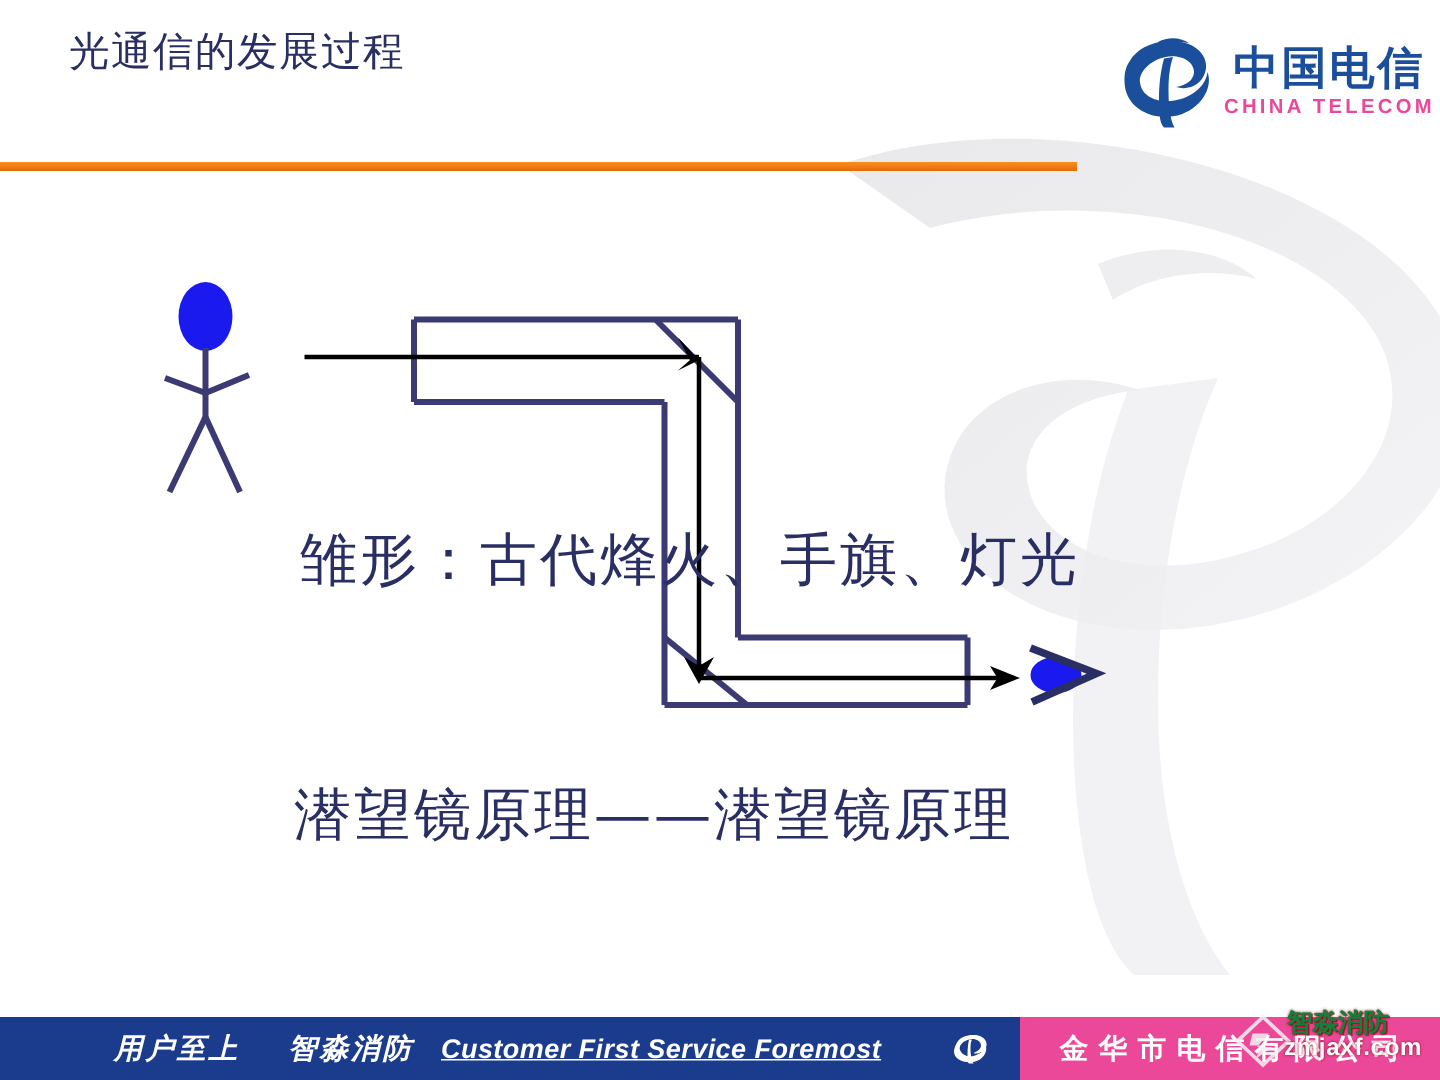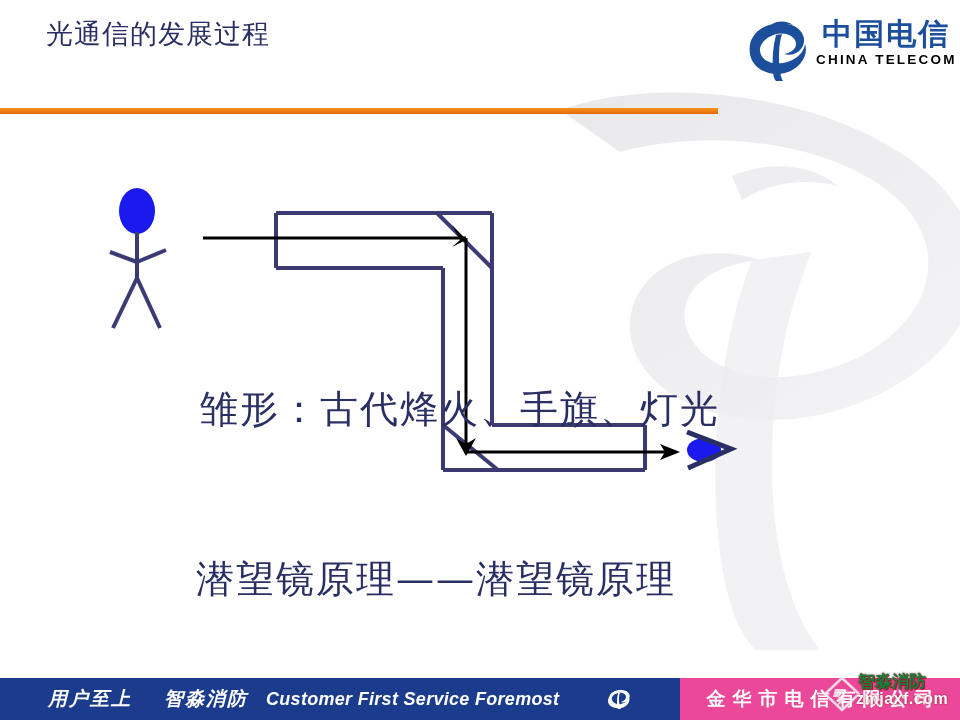--- a/index.html
+++ b/index.html
@@ -42,58 +42,57 @@
     background:linear-gradient(to bottom,#f7901e 0%,#f07c15 55%,#e06a08 100%);
     z-index:5;
   }
 
   
   .logo{
     position:absolute;
     right:14px;top:18px;
     width:200px;height:72px;
     z-index:6;
-    display:flex;align-items:flex-start;
+    display:flex;align-items:center;
   }
   .logo-mark{width:66px;height:64px;flex:0 0 auto;}
   .logo-text{
     margin-left:4px;
     display:flex;flex-direction:column;
     align-items:center;justify-content:center;
   }
   .logo-cn{
     font-family:"DejaVu Serif", serif;
     font-size:30px;font-weight:bold;
     color:#1b4f9c;letter-spacing:2px;
     line-height:1.05;
     white-space:nowrap;
   }
   .logo-en{
     font-family:"Liberation Sans", sans-serif;
     font-size:13.5px;font-weight:bold;
-    color:#000000;letter-spacing:2.2px;
+    color:#ec4899;letter-spacing:2.2px;
     margin-top:2px;white-space:nowrap;
   }
 
   
   .diagram{
     position:absolute;
     left:0;top:0;
     width:960px;height:720px;
     z-index:3;
   }
 
   
   .caption{
     position:absolute;
     font-family:"DejaVu Serif", serif;
     color:#2a2f63;
     white-space:nowrap;
     z-index:4;
-    margin-top:36px;
   }
   .caption-1{ left:200px; top:348px; font-size:38px; letter-spacing:2px; }
   .caption-2{ left:196px; top:518px; font-size:38px; letter-spacing:2px; }
 
   
   .footer{
     position:absolute;
     left:0;bottom:0;
     width:960px;height:42px;
     z-index:7;
@@ -110,28 +109,29 @@
     flex:1;height:42px;
     background:#ec4899;
     display:flex;align-items:center;justify-content:center;
   }
   .f-cn{
     font-family:"DejaVu Serif", serif;
     font-style:italic;font-weight:bold;
     font-size:19px;color:#ffffff;
     letter-spacing:2px;white-space:nowrap;
   }
-  .f-cn.one{ margin-left:48px; }
+  .f-cn.one{ margin-left:76px; }
   .f-cn.two{ margin-left:32px; }
   .f-en{
     font-family:"Liberation Sans", sans-serif;
     font-style:italic;font-weight:bold;
     font-size:18px;color:#ffffff;
     letter-spacing:0.3px;white-space:nowrap;
     margin-left:18px;
+    text-decoration:underline;
   }
   .f-mark{
     margin-left:48px;width:26px;height:22px;flex:0 0 auto;
   }
   .f-company{
     font-family:"DejaVu Serif", serif;
     font-weight:bold;font-size:19px;
     color:#ffffff;letter-spacing:7px;
     white-space:nowrap;
     text-indent:7px;

